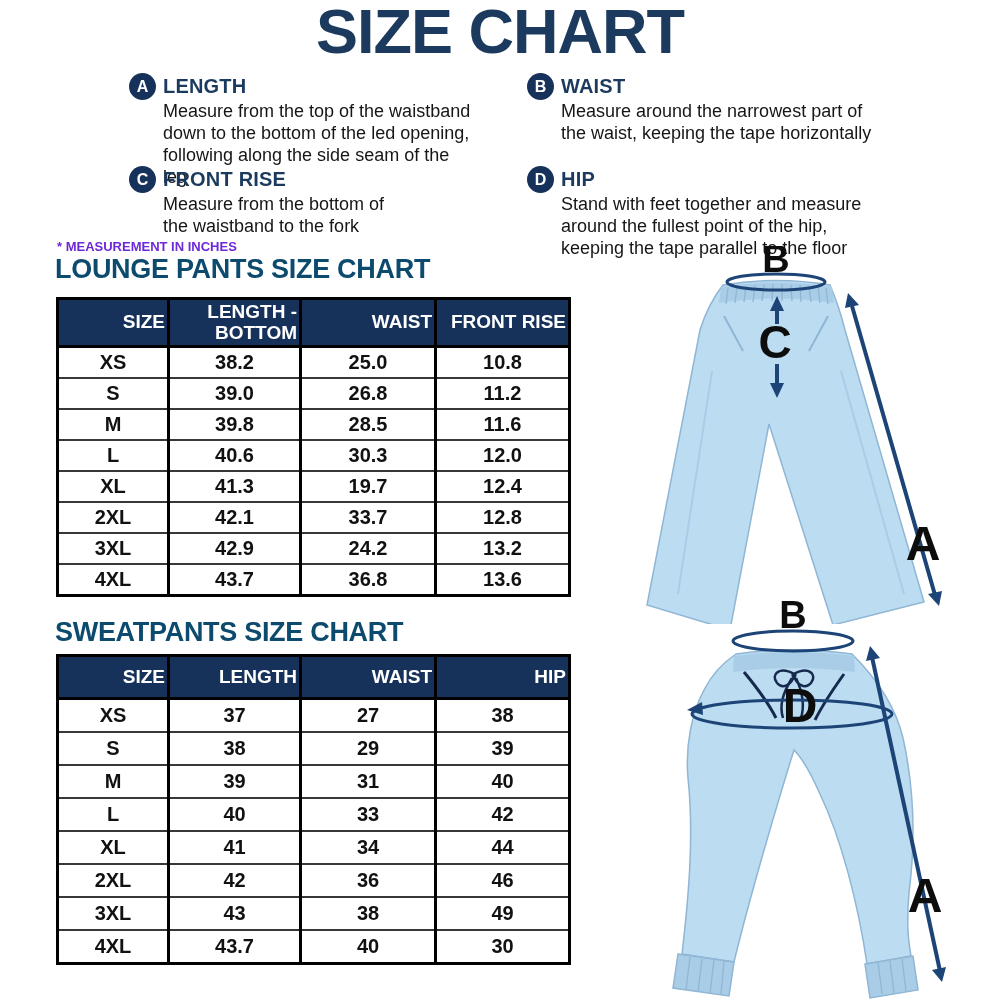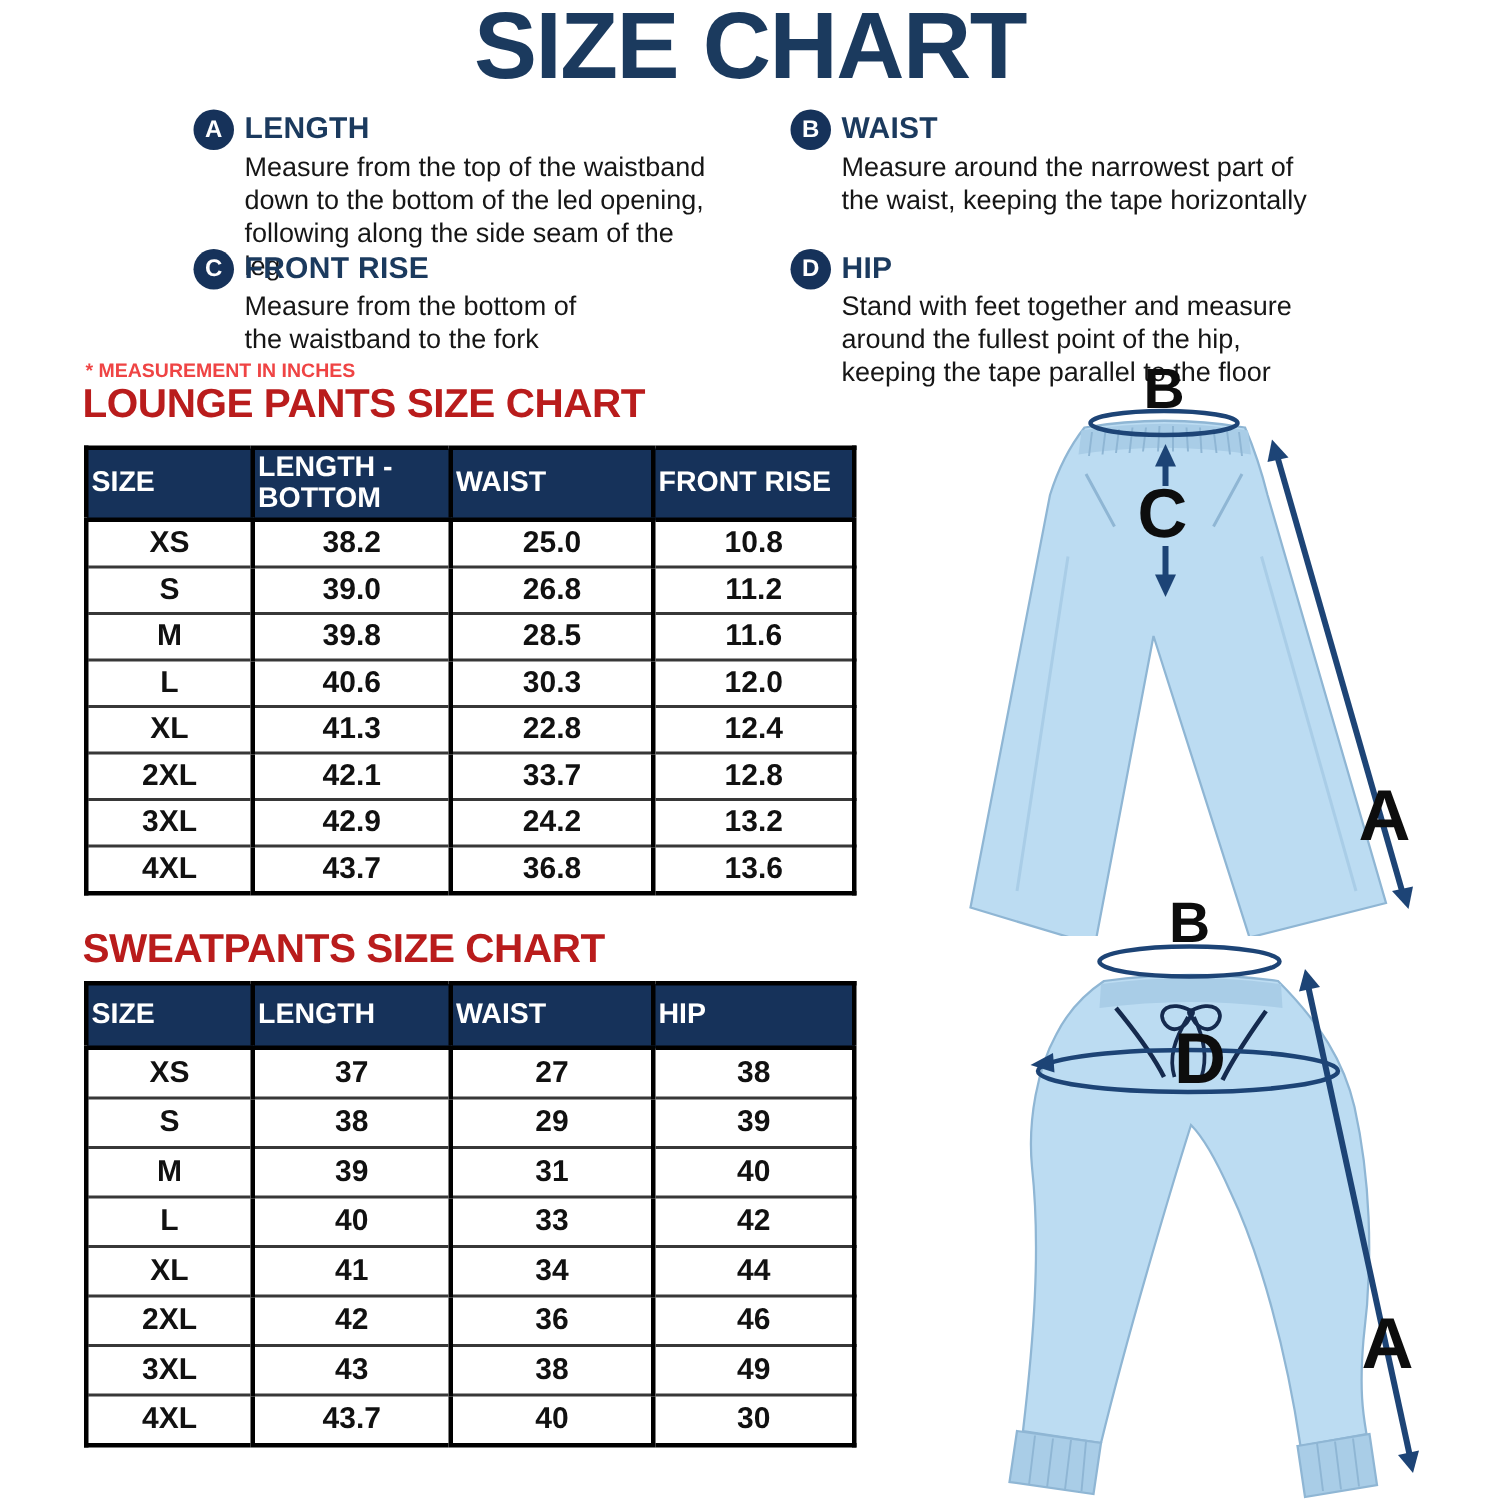--- a/index.html
+++ b/index.html
@@ -19,33 +19,33 @@
   .def-head{display:flex;align-items:center;gap:7px;}
   .badge{
     width:27px;height:27px;border-radius:50%;background:#16325a;color:#ffffff;
     font-size:16px;font-weight:bold;display:flex;align-items:center;justify-content:center;flex:0 0 27px;
   }
   .term{font-size:20px;font-weight:bold;color:#1b3a5e;letter-spacing:0.2px;}
   .desc{
     margin:1px 0 0 34px;font-size:18px;line-height:1.22;color:#161616;
     white-space:pre-line;
   }
-  .note{position:absolute;left:57px;top:239px;margin:0;font-size:13px;font-weight:bold;color:#ef4444;}
-  .tbl-heading{position:absolute;left:55px;margin:0;font-size:27px;font-weight:bold;color:#b91c1c;letter-spacing:-0.3px;text-align:right;}
+  .note{position:absolute;left:57px;top:239px;margin:0;font-size:13px;font-weight:bold;color:#6d28d9;}
+  .tbl-heading{position:absolute;left:55px;margin:0;font-size:27px;font-weight:bold;color:#0c4a6e;letter-spacing:-0.3px;text-align:right;}
   .lounge-head{top:254px;}
   .sweat-head{top:617px;}
   table.size-table{
     position:absolute;left:56px;border-collapse:collapse;table-layout:fixed;width:512px;
     border:3px solid #000;background:#fff;
   }
   .lounge-table{top:297px;}
   .sweat-table{top:654px;}
   .size-table th{
     background:#16325a;color:#ffffff;font-size:19px;font-weight:bold;line-height:1.08;
-    border-left:3px solid #000;border-bottom:3px solid #000;padding:2px 2px;text-align:left;
+    border-left:3px solid #000;border-bottom:3px solid #000;padding:2px 2px;text-align:right;
   }
   .size-table th:first-child{border-left:none;}
   .size-table td{
     font-size:20px;font-weight:bold;color:#111;text-align:center;vertical-align:middle;
     border-left:3px solid #000;border-top:2px solid #383838;padding:0;
   }
   .size-table td:first-child{border-left:none;}
   .size-table tbody tr:first-child td{border-top:none;}
   .lounge-table th{height:41px;}
   .lounge-table td{height:29px;}
@@ -140,21 +140,21 @@
         </tr>
         <tr>
           <td>L</td>
           <td>40.6</td>
           <td>30.3</td>
           <td>12.0</td>
         </tr>
         <tr>
           <td>XL</td>
           <td>41.3</td>
-          <td>22.8</td>
+          <td>19.7</td>
           <td>12.4</td>
         </tr>
         <tr>
           <td>2XL</td>
           <td>42.1</td>
           <td>33.7</td>
           <td>12.8</td>
         </tr>
         <tr>
           <td>3XL</td>

